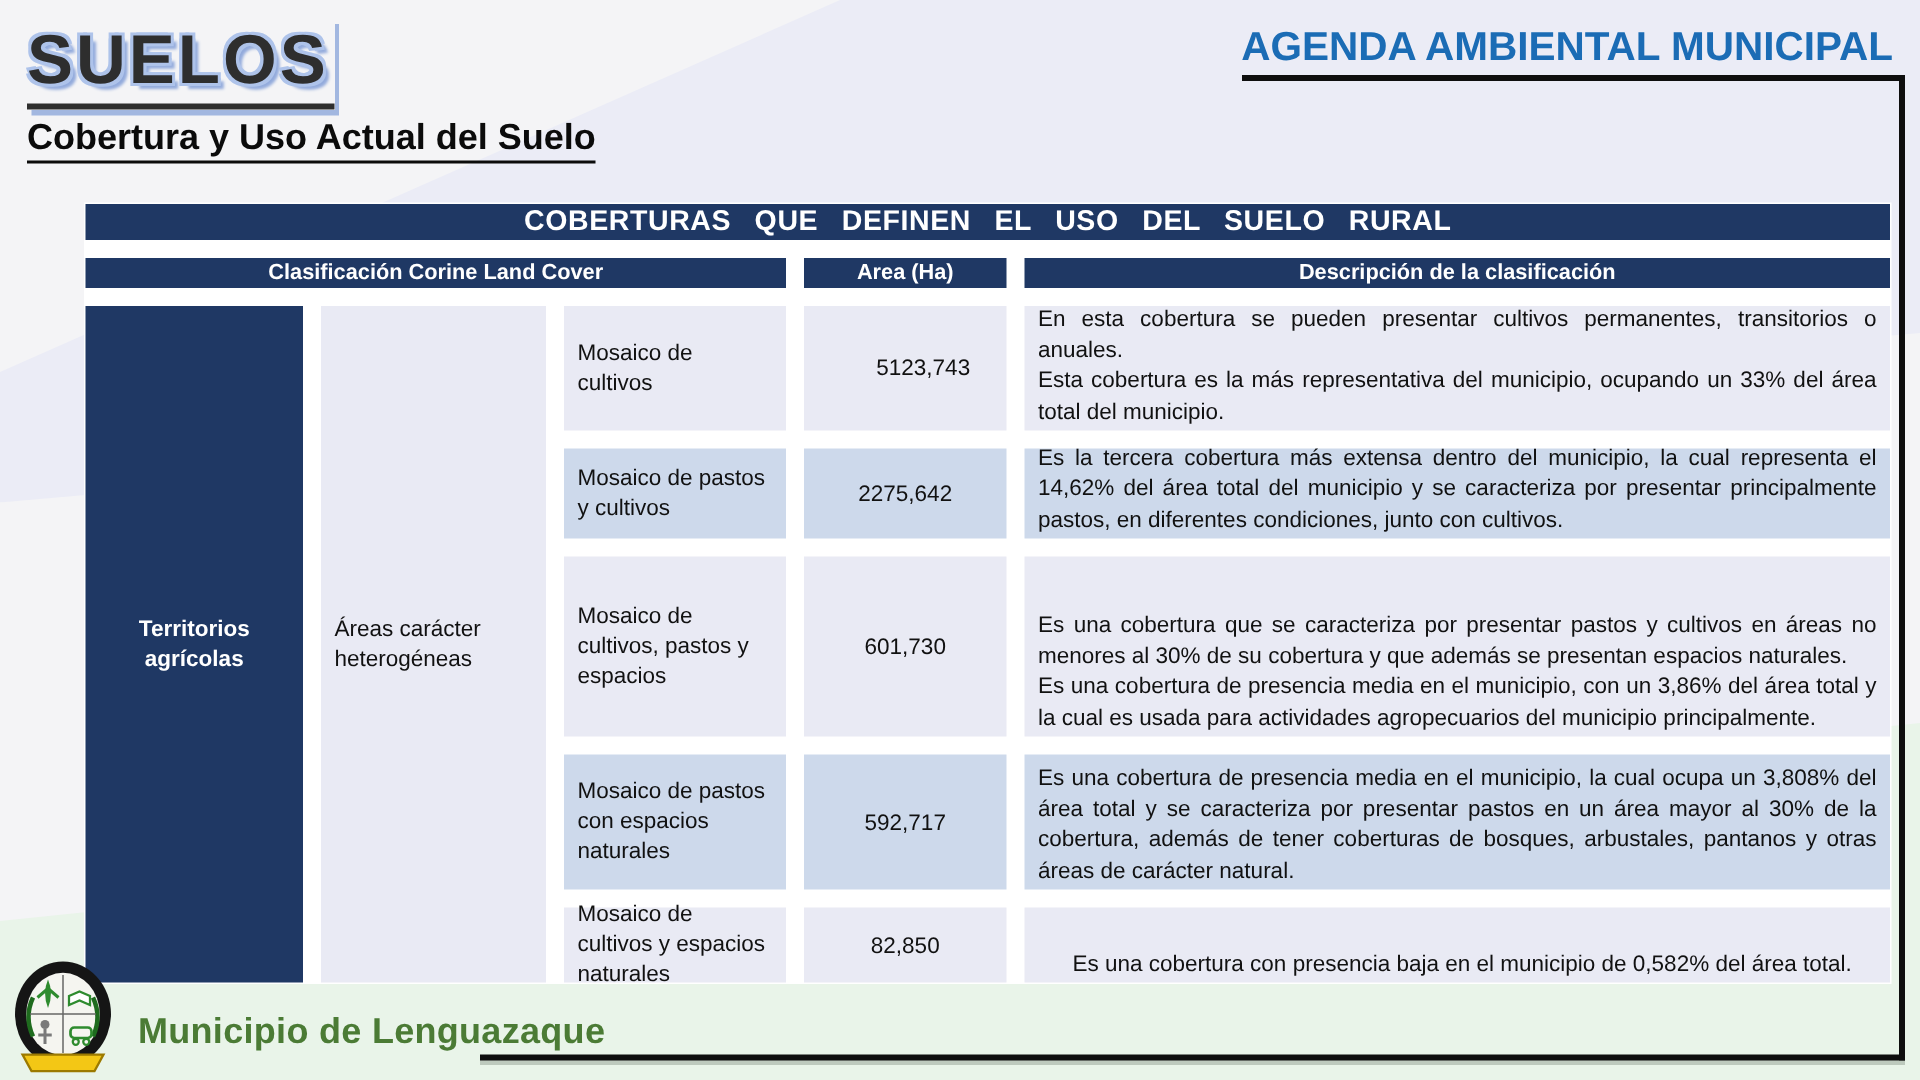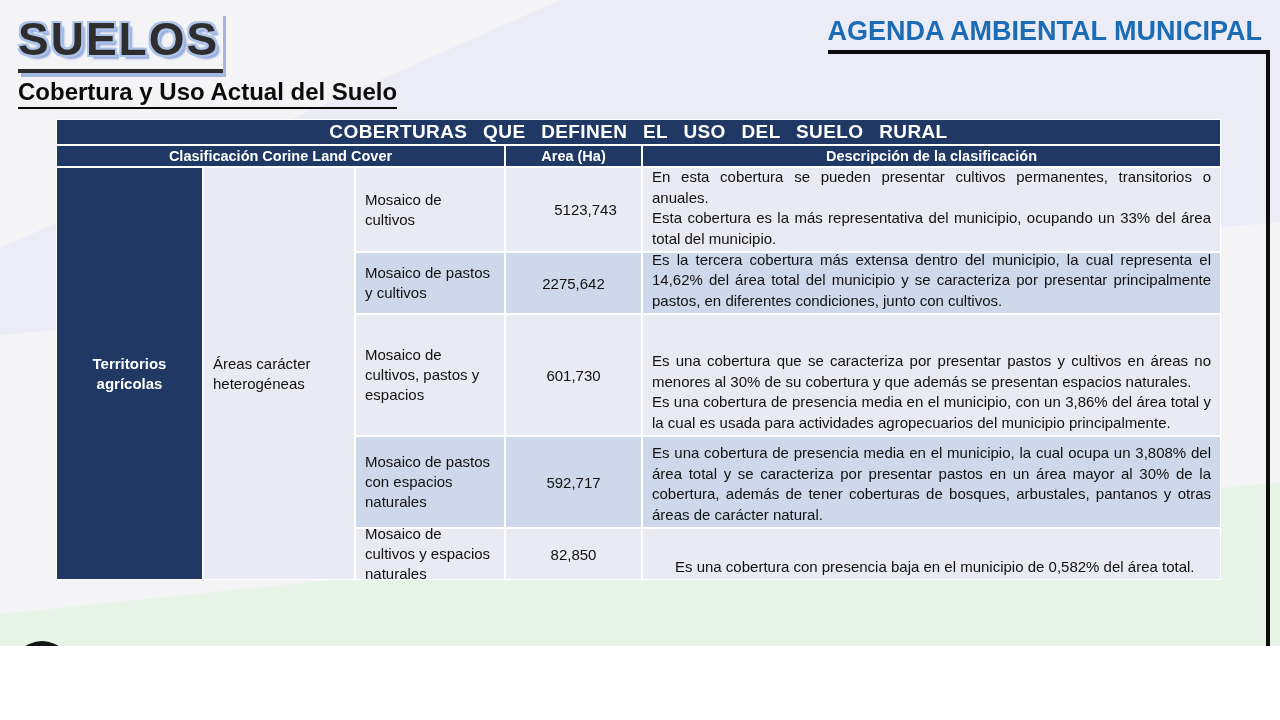--- a/index.html
+++ b/index.html
@@ -1,17 +1,17 @@
 <!DOCTYPE html>
 <html><head>
 <meta charset="utf-8">
 <style>
   html,body{margin:0;padding:0;}
   .slide{
-    position:relative;width:1280px;height:646px;overflow:hidden;
+    position:relative;width:1280px;height:720px;overflow:hidden;
     background:#F4F4F6;
     font-family:"Liberation Sans", sans-serif;
     color:#111;
   }
   .bg{position:absolute;inset:0;z-index:0;}
   .bg-lavender{background:#EBECF6;clip-path:polygon(560px 0,1280px 0,1280px 222px,0 335px,0 248px);}
   .bg-green{background:#E9F4E9;clip-path:polygon(0 614px,1280px 482px,1280px 720px,0 720px);}
 
   .frame-line{position:absolute;background:#0E0E0E;z-index:3;}
   .line-top{left:828px;top:50px;width:442px;height:4px;}
@@ -30,25 +30,25 @@
     font-size:24px;font-weight:bold;color:#0B0B0B;
     border-bottom:2px solid #0B0B0B;padding-bottom:1px;
   }
   .agenda-title{
     position:absolute;left:700px;top:16px;width:562px;z-index:2;
     text-align:right;font-size:27px;font-weight:bold;color:#1B6CB5;letter-spacing:0px;
   }
 
   
   .cover-table{
-    position:absolute;left:57px;top:120px;z-index:2;
+    position:absolute;left:57px;top:136px;z-index:2;
     display:grid;
     grid-template-columns:145px 150px 148px 135px 577px;
     grid-template-rows:24px 20px 83px 60px 120px 90px 50px;
-    gap:2px;background:#FFFFFF;
+    gap:12px;background:#FFFFFF;
     box-shadow:0 0 0 1px #FFFFFF;
   }
   .cell{min-width:0;min-height:0;}
   .navy{background:#1F3864;color:#FFFFFF;}
   .light{background:#E9EAF4;}
   .alt{background:#CDD9EB;}
   .t-title{
     grid-column:1 / -1;display:flex;align-items:center;justify-content:center;
     font-size:19px;font-weight:bold;word-spacing:10px;letter-spacing:.4px;
   }

